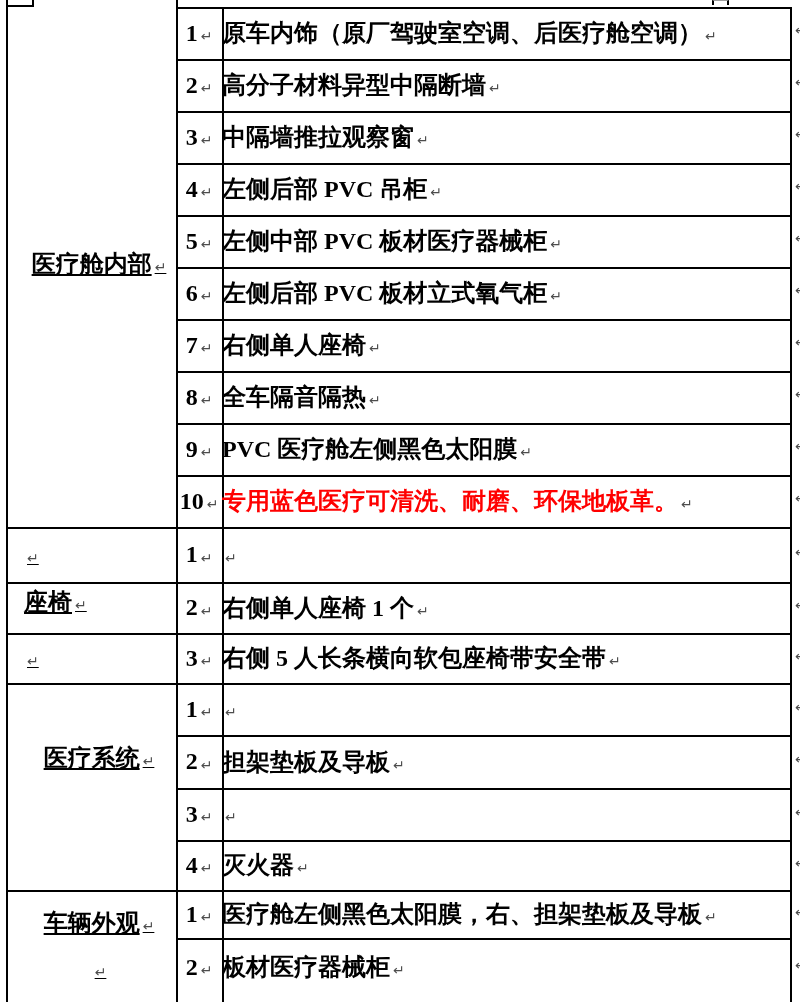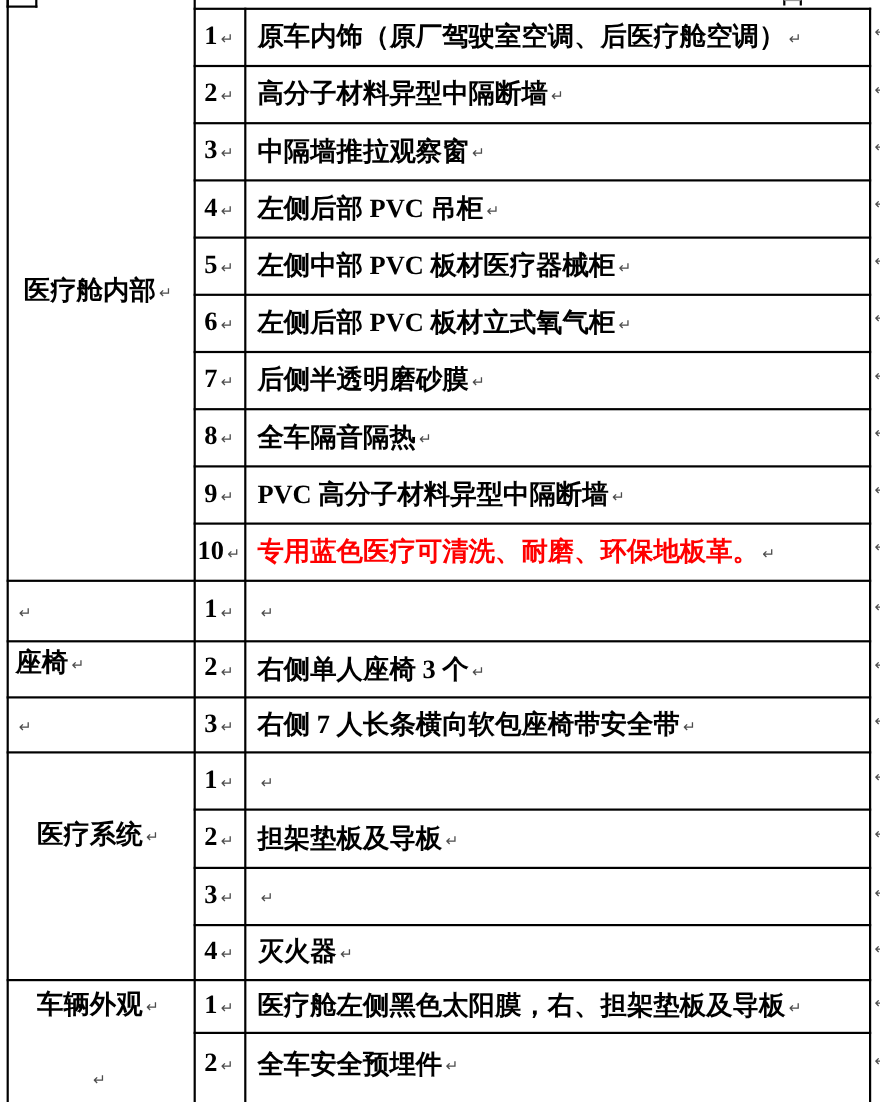--- a/index.html
+++ b/index.html
@@ -4,30 +4,30 @@
 <style>
   html,body{margin:0;padding:0;background:#ffffff;}
   #page{position:relative;width:800px;height:1002px;background:#ffffff;overflow:hidden;
         font-family:"Liberation Serif","DejaVu Serif",serif;}
   
   .vl{position:absolute;width:2px;background:#000;}
   .hl{position:absolute;height:2px;background:#000;}
   
   .trow{position:absolute;left:176px;width:616px;display:flex;}
   .numcell{width:46px;display:flex;justify-content:center;align-items:center;}
-  .desccell{flex:1;display:flex;align-items:center;padding-left:12px;overflow:hidden;}
+  .desccell{flex:1;display:flex;align-items:center;overflow:hidden;}
   .t{font-weight:700;font-size:24px;color:#000;white-space:nowrap;letter-spacing:0px;}
   .red .t,.t.red{color:#ff0000;}
   .pilcrow{font-family:"DejaVu Sans",sans-serif;font-weight:400;font-size:14px;color:#4d4d4d;
            margin-left:3px;position:relative;top:3px;white-space:nowrap;}
   
-  .catcell{position:absolute;left:6px;width:166px;display:flex;align-items:center;overflow:hidden;}
+  .catcell{position:absolute;left:16px;width:166px;display:flex;align-items:center;overflow:hidden;text-decoration:underline;}
   .cat-center{justify-content:center;}
   .cat-left{justify-content:flex-start;padding-left:8px;width:158px;}
-  .cat-col{flex-direction:column;justify-content:space-between;}
+  .cat-col{flex-direction:column;justify-content:center;}
   .catline{display:flex;align-items:center;height:46px;}
   
   .rowend{position:absolute;left:792px;}
   
   .remnant-left{position:absolute;left:6px;top:0;width:24px;height:5px;
                 border-left:2px solid #000;border-right:2px solid #000;border-bottom:2px solid #000;}
   .remnant-right{position:absolute;left:712px;top:0;width:13px;height:4px;
                  border-left:2px solid #000;border-right:2px solid #000;border-top:1px solid #9a9a9a;}
 </style>
 </head>
@@ -155,41 +155,41 @@
         <span class="t">左侧后部 PVC 板材立式氧气柜</span>
         <span class="pilcrow">↵</span>
       </div>
   </div>
   <div class="trow" style="top:319px;height:52px">
     <div class="numcell">
         <span class="t">7</span>
         <span class="pilcrow">↵</span>
       </div>
     <div class="desccell">
-        <span class="t">后侧半透明磨砂膜</span>
+        <span class="t">右侧单人座椅</span>
         <span class="pilcrow">↵</span>
       </div>
   </div>
   <div class="trow" style="top:371px;height:52px">
     <div class="numcell">
         <span class="t">8</span>
         <span class="pilcrow">↵</span>
       </div>
     <div class="desccell">
         <span class="t">全车隔音隔热</span>
         <span class="pilcrow">↵</span>
       </div>
   </div>
   <div class="trow" style="top:423px;height:52px">
     <div class="numcell">
         <span class="t">9</span>
         <span class="pilcrow">↵</span>
       </div>
     <div class="desccell">
-        <span class="t">PVC 高分子材料异型中隔断墙</span>
+        <span class="t">PVC 医疗舱左侧黑色太阳膜</span>
         <span class="pilcrow">↵</span>
       </div>
   </div>
   <div class="trow" style="top:475px;height:52px">
     <div class="numcell">
         <span class="t">10</span>
         <span class="pilcrow">↵</span>
       </div>
     <div class="desccell red">
         <span class="t">专用蓝色医疗可清洗、耐磨、环保地板革。</span>
@@ -205,31 +205,31 @@
     <div class="desccell">
         <span class="pilcrow">↵</span>
       </div>
   </div>
   <div class="trow" style="top:582px;height:51px">
     <div class="numcell">
         <span class="t">2</span>
         <span class="pilcrow">↵</span>
       </div>
     <div class="desccell">
-        <span class="t">右侧单人座椅 3 个</span>
+        <span class="t">右侧单人座椅 1 个</span>
         <span class="pilcrow">↵</span>
       </div>
   </div>
   <div class="trow" style="top:633px;height:50px">
     <div class="numcell">
         <span class="t">3</span>
         <span class="pilcrow">↵</span>
       </div>
     <div class="desccell">
-        <span class="t">右侧 7 人长条横向软包座椅带安全带</span>
+        <span class="t">右侧 5 人长条横向软包座椅带安全带</span>
         <span class="pilcrow">↵</span>
       </div>
   </div>
 
   <div class="trow" style="top:683px;height:52px">
     <div class="numcell">
         <span class="t">1</span>
         <span class="pilcrow">↵</span>
       </div>
     <div class="desccell red">
@@ -275,21 +275,21 @@
         <span class="t">医疗舱左侧黑色太阳膜，右、担架垫板及导板</span>
         <span class="pilcrow">↵</span>
       </div>
   </div>
   <div class="trow" style="top:938px;height:58px">
     <div class="numcell">
         <span class="t">2</span>
         <span class="pilcrow">↵</span>
       </div>
     <div class="desccell">
-        <span class="t">全车安全预埋件</span>
+        <span class="t">板材医疗器械柜</span>
         <span class="pilcrow">↵</span>
       </div>
   </div>
 
   <span class="rowend pilcrow" style="top:22px">↵</span>
   <span class="rowend pilcrow" style="top:74px">↵</span>
   <span class="rowend pilcrow" style="top:126px">↵</span>
   <span class="rowend pilcrow" style="top:178px">↵</span>
   <span class="rowend pilcrow" style="top:230px">↵</span>
   <span class="rowend pilcrow" style="top:282px">↵</span>

